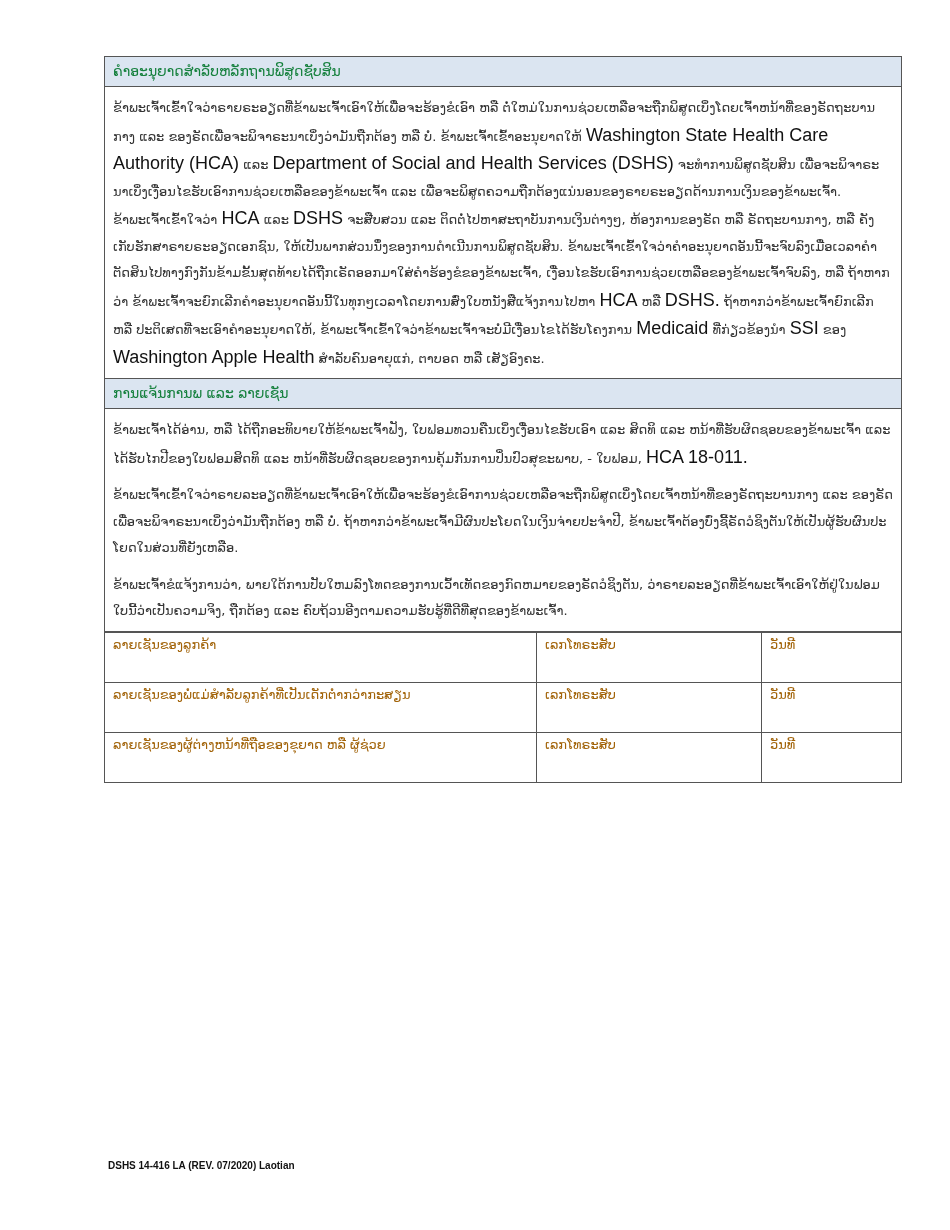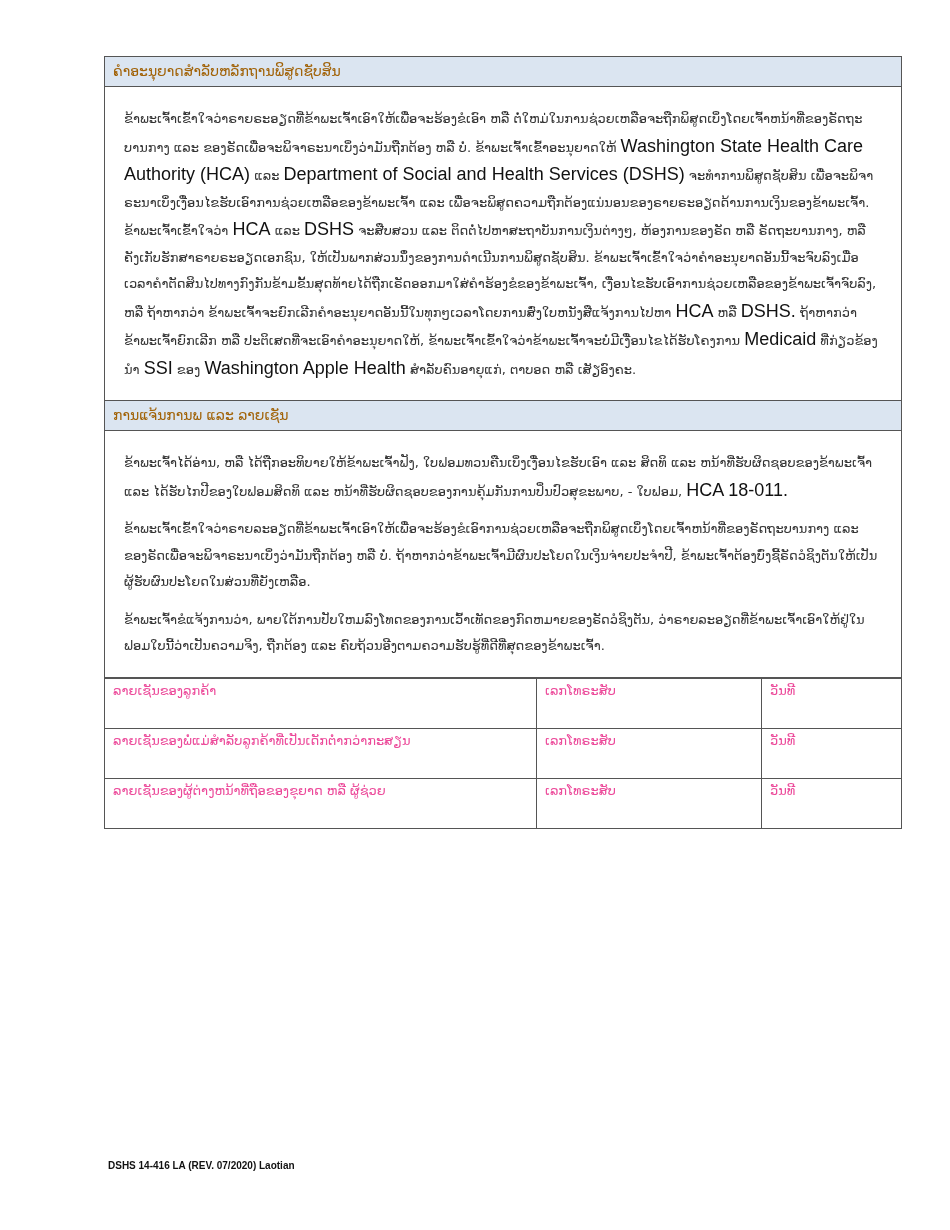--- a/index.html
+++ b/index.html
@@ -24,31 +24,31 @@
       border: 1px solid #555;
       border-bottom: none;
     }
     .section-header {
       background: #dbe5f1;
       border-bottom: 1px solid #555;
       height: 29px;
       line-height: 29px;
       padding: 0 8px;
       font-size: 14px;
-      color: #a16207;
+      color: #15803d;
     }
     .section-body {
       border-bottom: 1px solid #555;
       padding: 8px 8px 6px 8px;
       font-size: 13px;
       line-height: 26.5px;
       color: #333;
     }
     .section-body p {
-      margin: 11px;
+      margin: 0;
     }
     .section-body p + p {
       margin-top: 10px;
     }
     .en {
       font-family: "Liberation Sans", sans-serif;
       font-size: 18px;
       color: #111;
     }
     .sig-table {
@@ -57,21 +57,21 @@
       border: 1px solid #555;
       border-top: none;
       table-layout: fixed;
     }
     .sig-table td {
       border: 1px solid #555;
       height: 45px;
       vertical-align: top;
       padding: 2px 8px;
       font-size: 13px;
-      color: #ec4899;
+      color: #a16207;
       line-height: 20px;
     }
     .col1 { width: 432px; }
     .col2 { width: 225px; }
     .footer {
       position: absolute;
       left: 108px;
       top: 1160px;
       font-family: "Liberation Sans", sans-serif;
       font-weight: bold;

